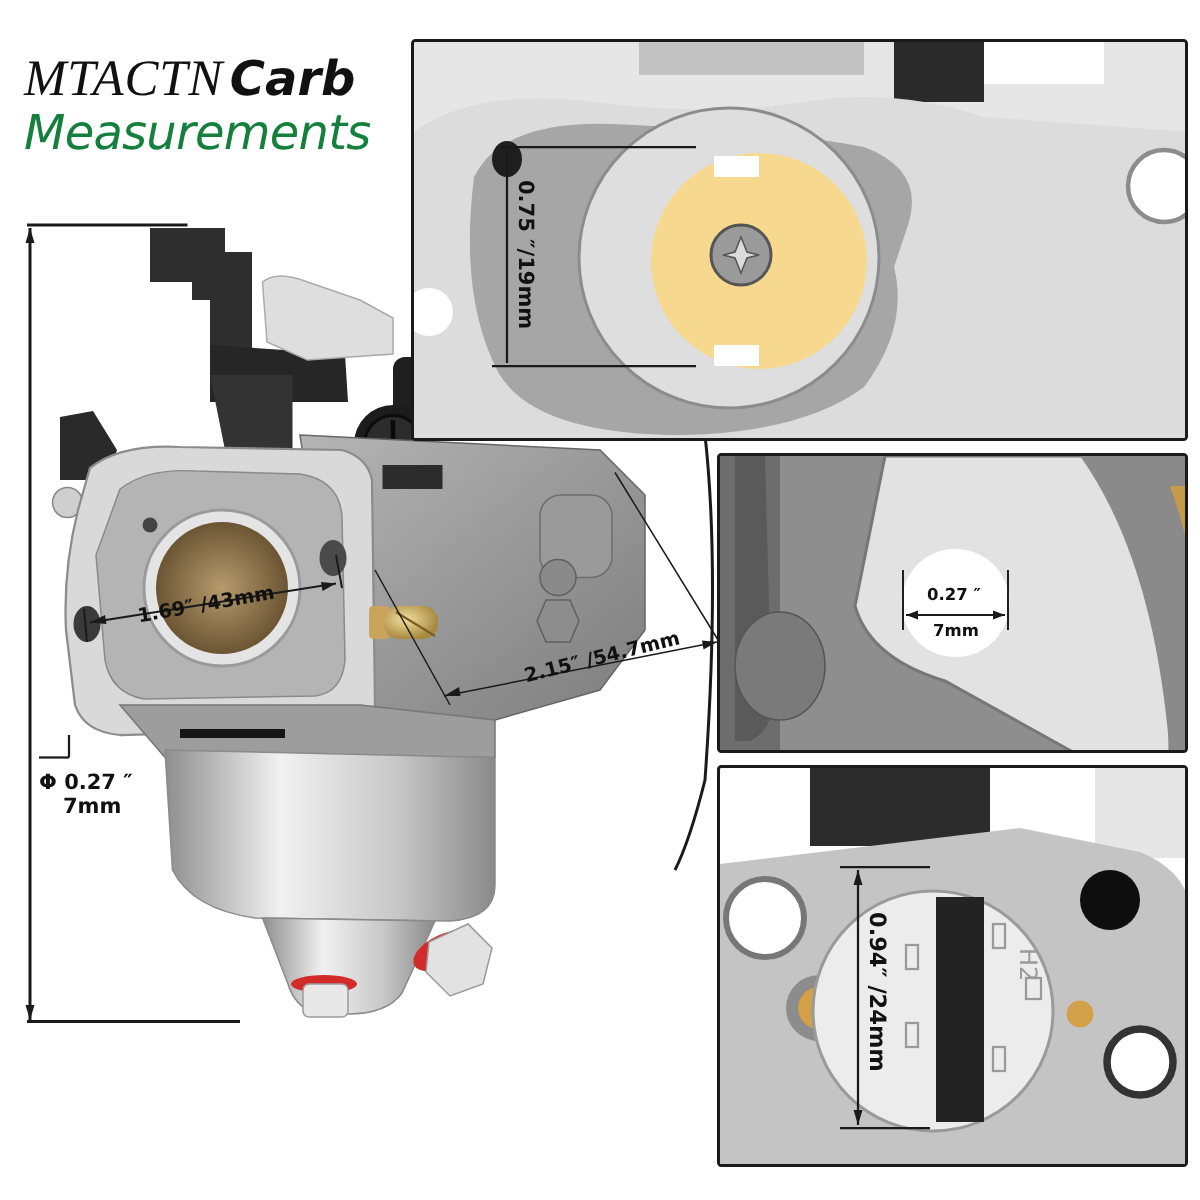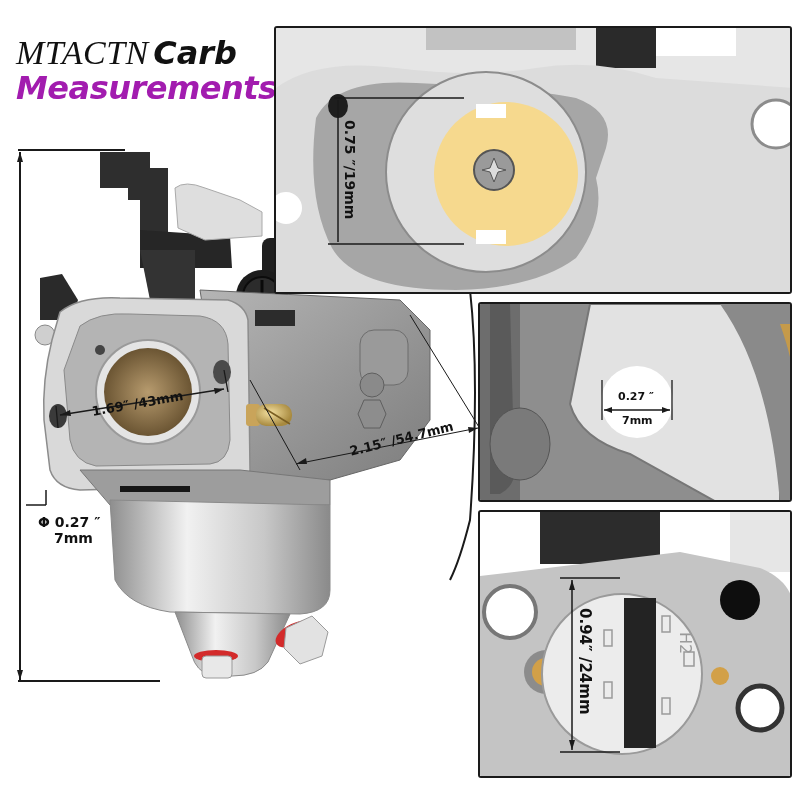--- a/index.html
+++ b/index.html
@@ -5,26 +5,26 @@
   * { margin: 0; padding: 0; box-sizing: border-box; }
   html, body { width: 800px; height: 800px; background: #ffffff; overflow: hidden; }
   body { position: relative; font-family: "Liberation Sans", "DejaVu Sans", sans-serif; color: #111; }
 
   .stage { position: absolute; left: 0; top: 0; width: 800px; height: 800px; }
 
   
   .title { position: absolute; left: 16px; top: 36px; width: 260px; line-height: 1; }
   .title .brand { font-family: "Liberation Serif", "DejaVu Serif", serif; font-style: italic; font-size: 34px; font-weight: normal; letter-spacing: 0.5px; color: #111; }
   .title .carb { font-family: "DejaVu Sans", sans-serif; font-style: italic; font-weight: bold; font-size: 32px; color: #111; }
-  .title .line2 { display: block; font-family: "DejaVu Sans", sans-serif; font-style: italic; font-weight: bold; font-size: 32px; margin-top: 2px; letter-spacing: -0.5px; color: #a21caf; }
+  .title .line2 { display: block; font-family: "DejaVu Sans", sans-serif; font-style: italic; font-weight: normal; font-size: 32px; margin-top: 2px; letter-spacing: -0.5px; color: #15803d; }
 
   
   .dim { position: absolute; font-family: "DejaVu Sans", sans-serif; font-weight: bold; color: #111; white-space: nowrap; }
   .dim-height { left: 28px; top: 653px; font-size: 17px; }
-  .dim-phi { left: 26px; top: 514px; font-size: 14px; line-height: 1.15; margin-left: 12px; }
+  .dim-phi { left: 26px; top: 514px; font-size: 14px; line-height: 1.15; }
   .dim-phi .mm { display: block; padding-left: 16px; }
   .dim-169 { left: 92px; top: 404px; font-size: 13px; transform: rotate(-10deg); transform-origin: left center; }
   .dim-215 { left: 350px; top: 444px; font-size: 13px; transform: rotate(-14deg); transform-origin: left center; }
 
   
   .panel { position: absolute; border: 2px solid #1a1a1a; border-radius: 3px; overflow: hidden; background: #cfcfcf; }
   .panel-top { left: 274px; top: 26px; width: 518px; height: 268px; }
   .panel-mid { left: 478px; top: 302px; width: 314px; height: 200px; }
   .panel-bot { left: 478px; top: 510px; width: 314px; height: 268px; }
 

